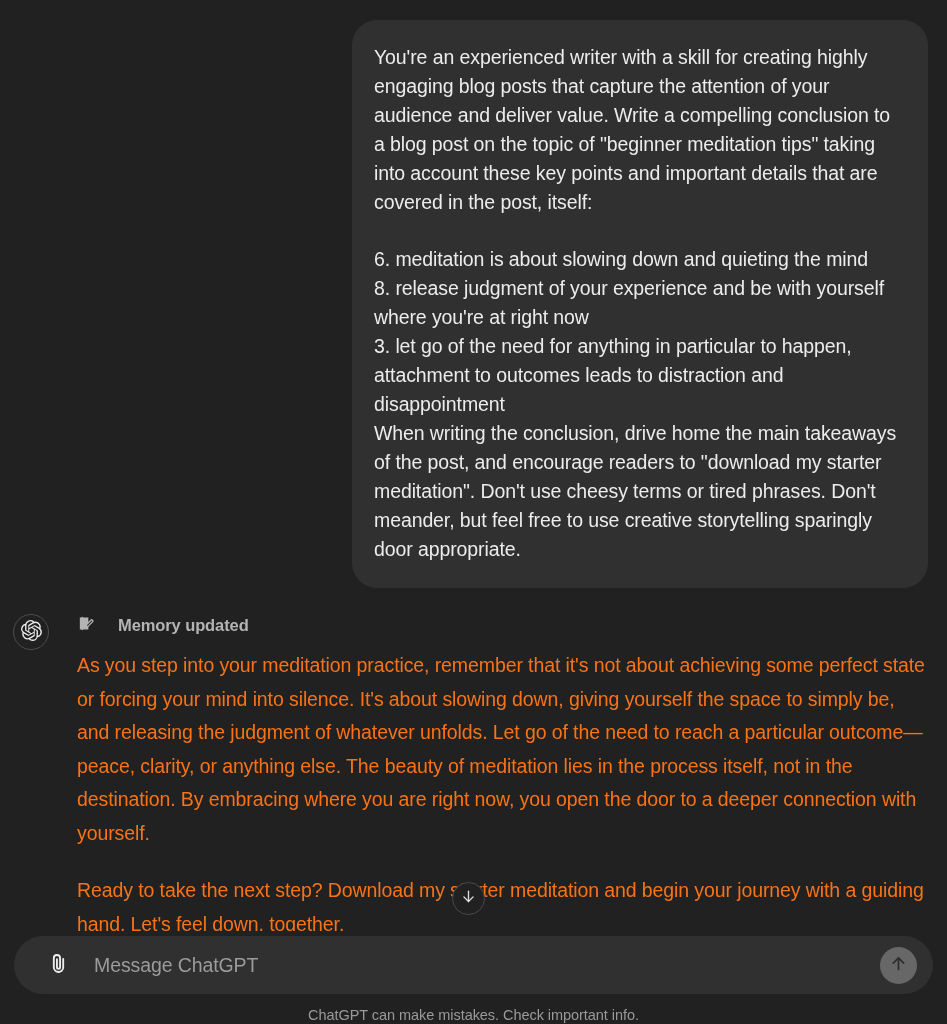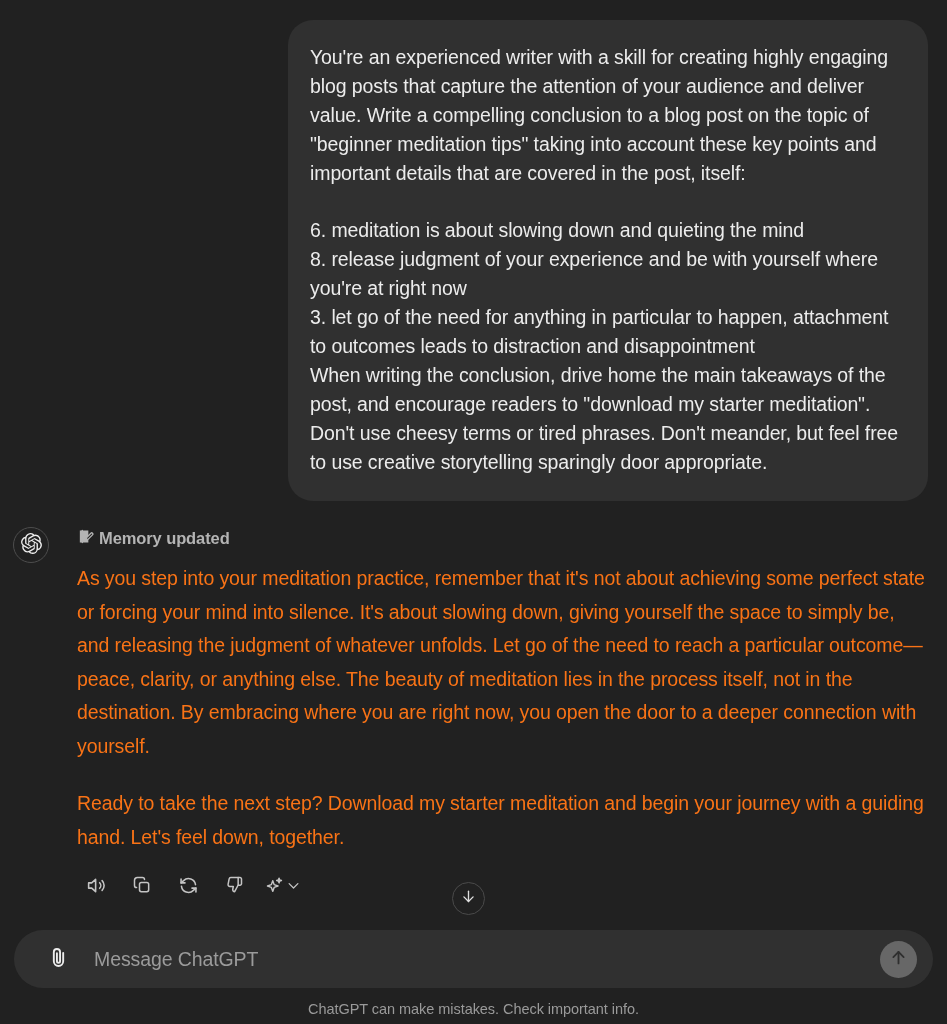--- a/index.html
+++ b/index.html
@@ -32,21 +32,21 @@
     display: flex;
     justify-content: flex-end;
     padding: 20px 19px 0 0;
   }
 
   .user-bubble {
     background: #303030;
     border-radius: 25px;
     padding: 23px 26px 24px 22px;
     max-width: 640px;
-    width: 640px;
+    width: 576px;
     font-size: 19.5px;
     line-height: 29px;
     color: #ececec;
     letter-spacing: -0.1px;
   }
 
   .user-bubble p { margin: 0; }
   .user-bubble .listblock { margin-top: 28px; }
 
   
@@ -64,21 +64,21 @@
     border: 1px solid #4d4d4d;
     border-radius: 50%;
     display: flex;
     align-items: center;
     justify-content: center;
   }
 
   .memory-badge {
     display: flex;
     align-items: center;
-    gap: 5px;
+    gap: 24px;
     margin-top: 3px;
     margin-bottom: 13px;
   }
 
   .memory-badge .label {
     font-size: 16.5px;
     font-weight: bold;
     color: #b4b4b4;
     letter-spacing: -0.1px;
   }
@@ -133,21 +133,21 @@
     display: flex;
     align-items: center;
     justify-content: center;
     cursor: pointer;
   }
 
   
   .composer-area {
     position: absolute;
     left: 0;
-    bottom: 10px;
+    bottom: 4px;
     width: 873px;
     height: 89px;
     background: #212121;
   }
 
   .composer {
     position: absolute;
     left: 14px;
     top: 5px;
     width: 919px;

